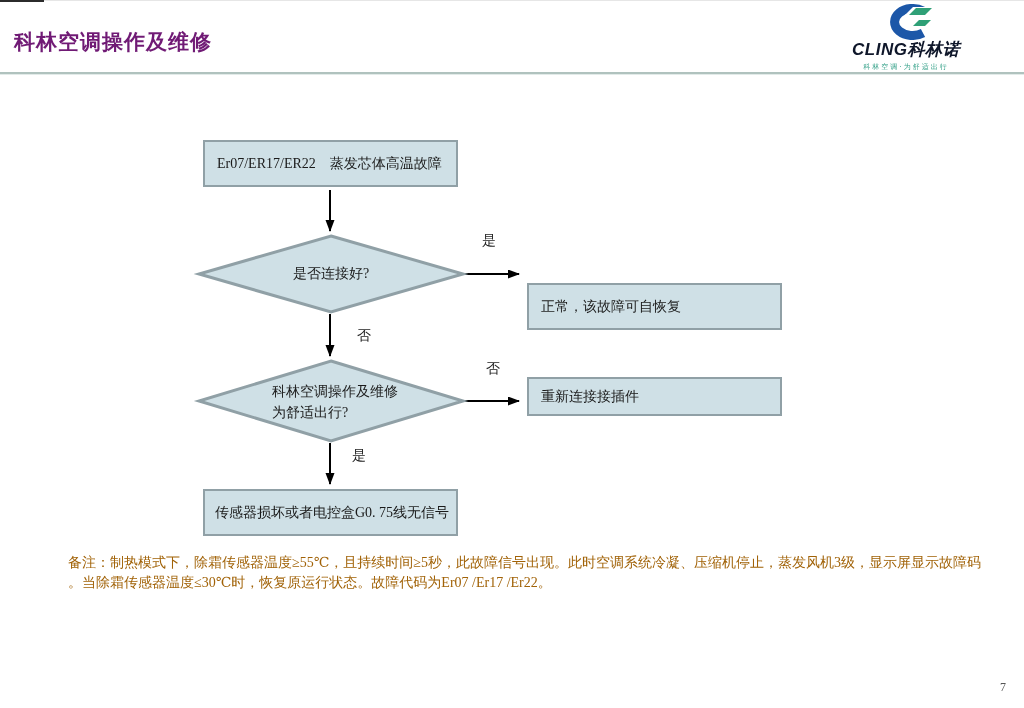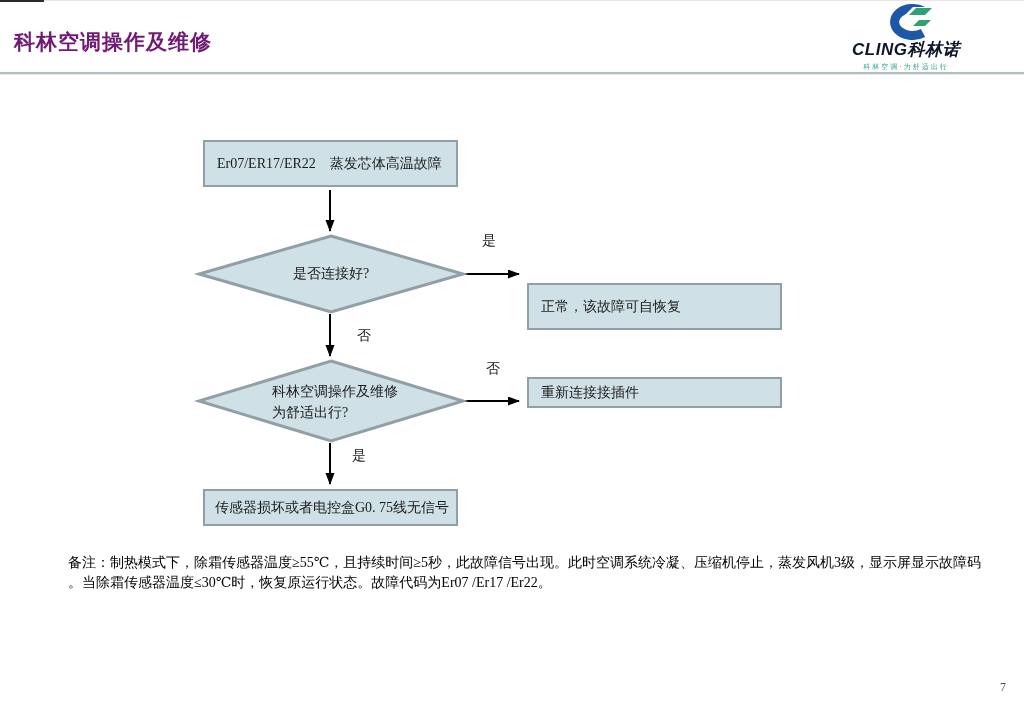--- a/index.html
+++ b/index.html
@@ -56,40 +56,40 @@
     position: absolute;
     background: #cfe0e6;
     border: 2px solid #90a0a6;
     display: flex; align-items: center;
     font-family: "Liberation Serif", "DejaVu Serif", serif;
     font-size: 14px; color: #1a1a1a;
     padding-left: 12px;
   }
   .node-start  { left: 203px; top: 140px; width: 255px; height: 47px; }
   .node-yes1   { left: 527px; top: 251px; width: 255px; height: 47px; margin-top: 32px; }
-  .node-no2    { left: 527px; top: 377px; width: 255px; height: 31px; }
-  .node-end    { left: 203px; top: 489px; width: 255px; height: 37px; padding-left: 10px; }
+  .node-no2    { left: 527px; top: 377px; width: 255px; height: 39px; }
+  .node-end    { left: 203px; top: 489px; width: 255px; height: 47px; padding-left: 10px; }
   .decision1-label {
     position: absolute; left: 199px; top: 240px; width: 264px; height: 68px;
     display: flex; align-items: center; justify-content: center;
     font-size: 14px;
   }
   .decision2-label {
     position: absolute; left: 272px; top: 381px;
     font-size: 14px; line-height: 21px; text-align: left;
   }
   .edge-label { position: absolute; font-size: 14px; }
   .label-yes1 { left: 482px; top: 232px; }
   .label-no1  { left: 357px; top: 327px; }
   .label-no2  { left: 486px; top: 360px; }
   .label-yes2 { left: 352px; top: 447px; }
   .note {
     position: absolute; left: 68px; top: 553px; width: 920px;
     font-family: "Liberation Serif", "DejaVu Serif", serif;
-    font-size: 14px; line-height: 20px; color: #000000;
+    font-size: 14px; line-height: 20px; color: #a16207;
   }
   .page-number {
     position: absolute; left: 1000px; top: 680px;
     font-family: "Liberation Serif", "DejaVu Serif", serif;
     font-size: 12px; color: #555555;
   }
 </style>
 </head>
 <body>
 

